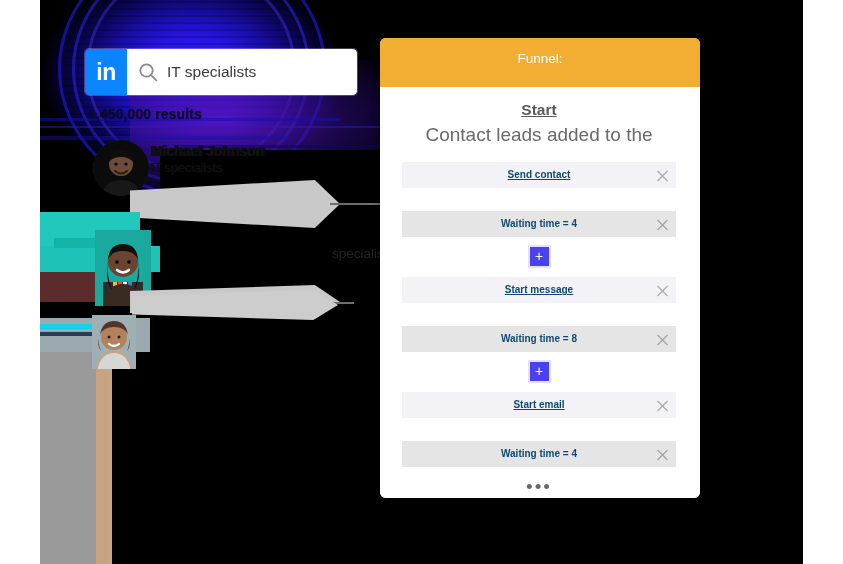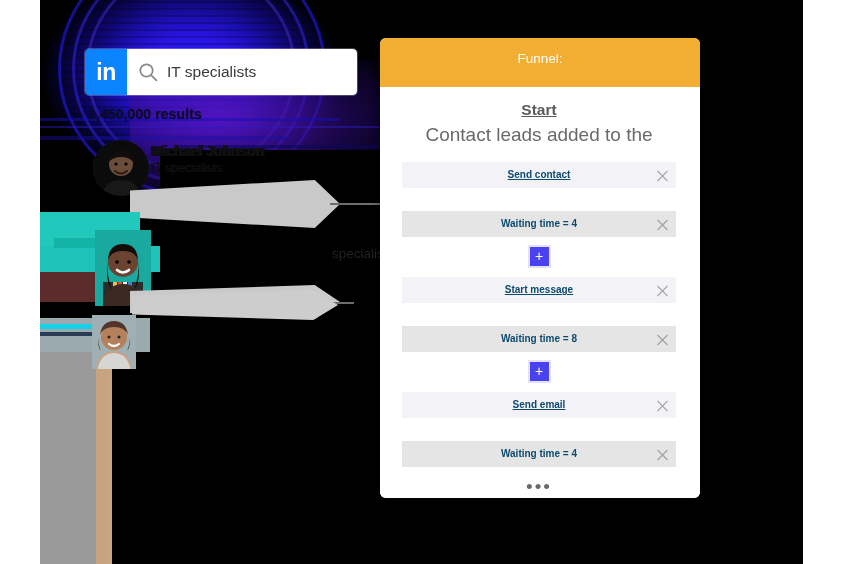--- a/index.html
+++ b/index.html
@@ -447,21 +447,21 @@
             <line x1="11.5" y1="1.5" x2="1.5" y2="11.5" stroke="#6e6e6e" stroke-width="1.2"></line>
           </svg>
         </span>
       </div>
 
       <div class="add-row">
         <div class="add-btn">+</div>
       </div>
 
       <div class="step-row action">
-        <span class="step-label">Send email</span>
+        <span class="step-label">Start email</span>
         <span class="step-close">
           <svg viewBox="0 0 13 13" width="13" height="13">
             <line x1="1.5" y1="1.5" x2="11.5" y2="11.5" stroke="#6e6e6e" stroke-width="1.2"></line>
             <line x1="11.5" y1="1.5" x2="1.5" y2="11.5" stroke="#6e6e6e" stroke-width="1.2"></line>
           </svg>
         </span>
       </div>
 
       <div class="step-row wait">
         <span class="step-label">Waiting time = 4</span>

